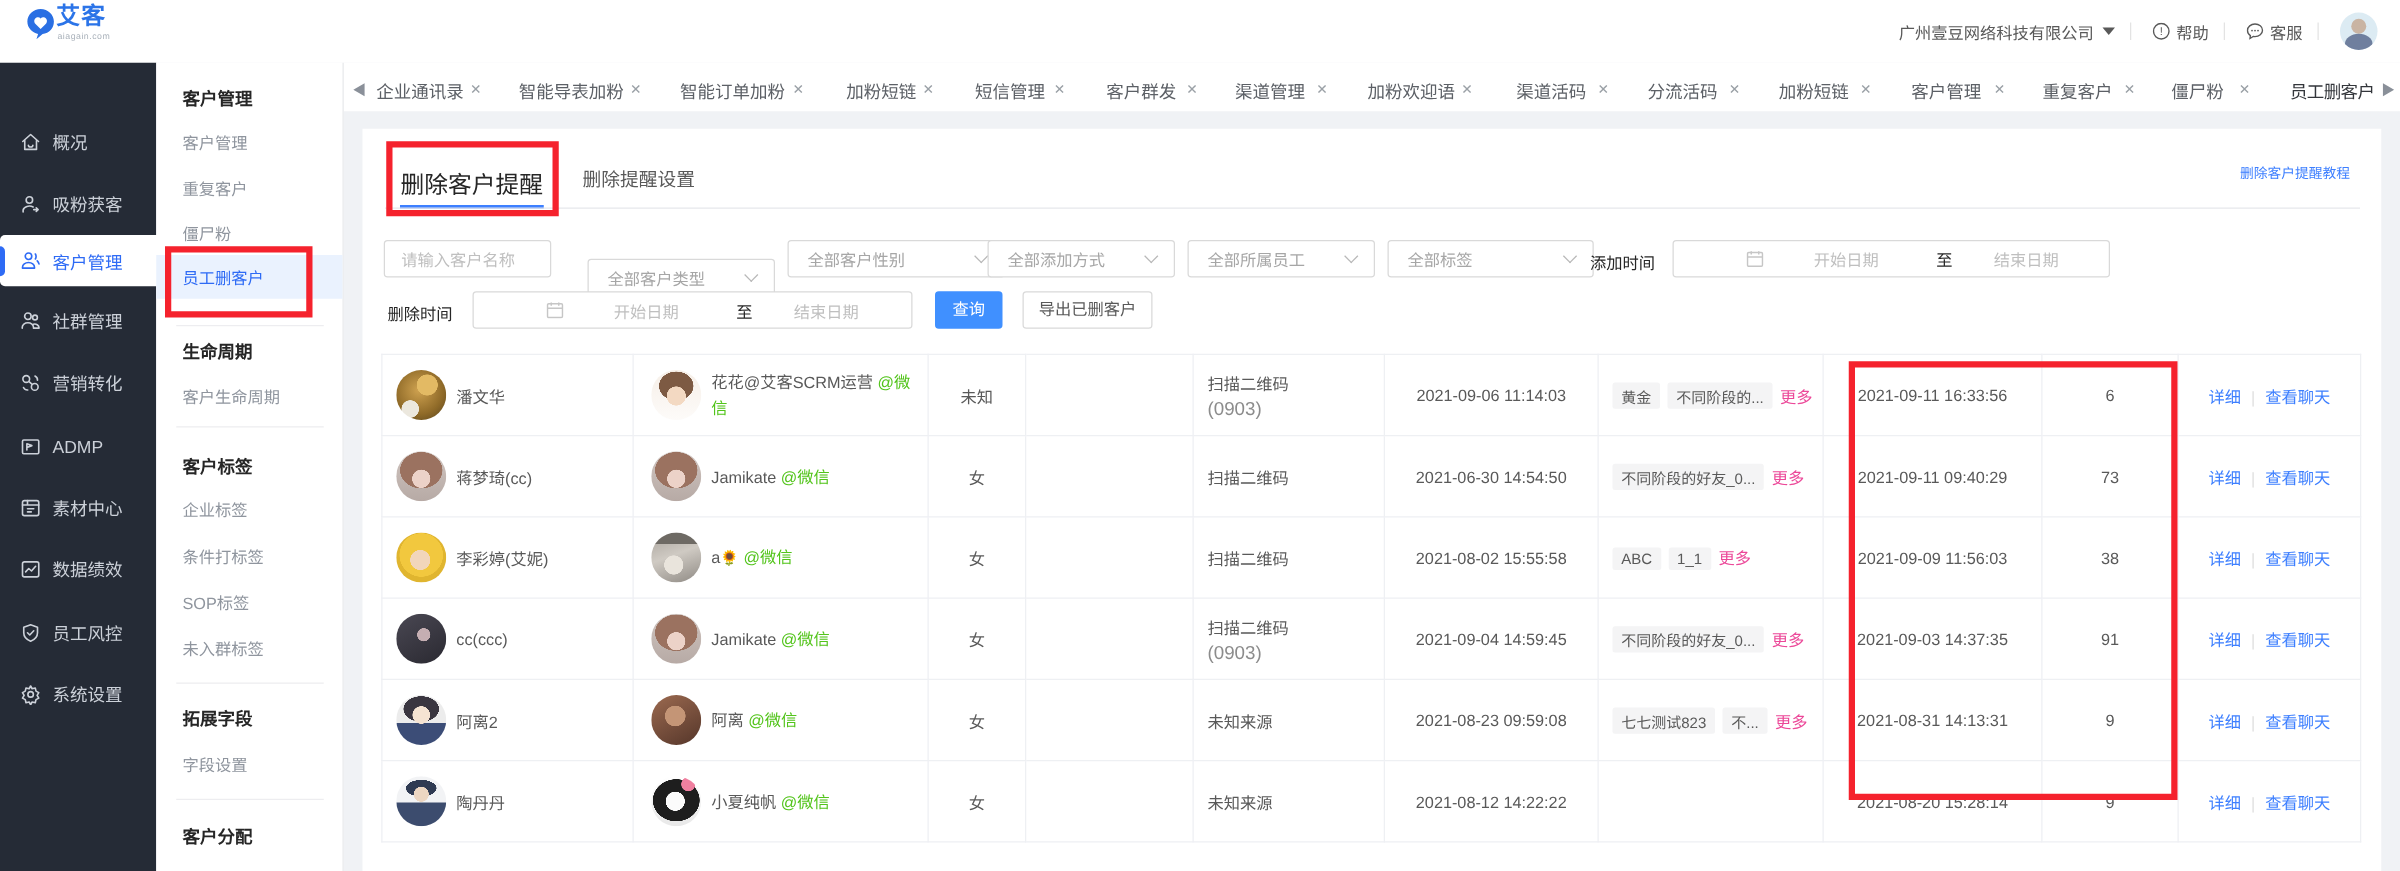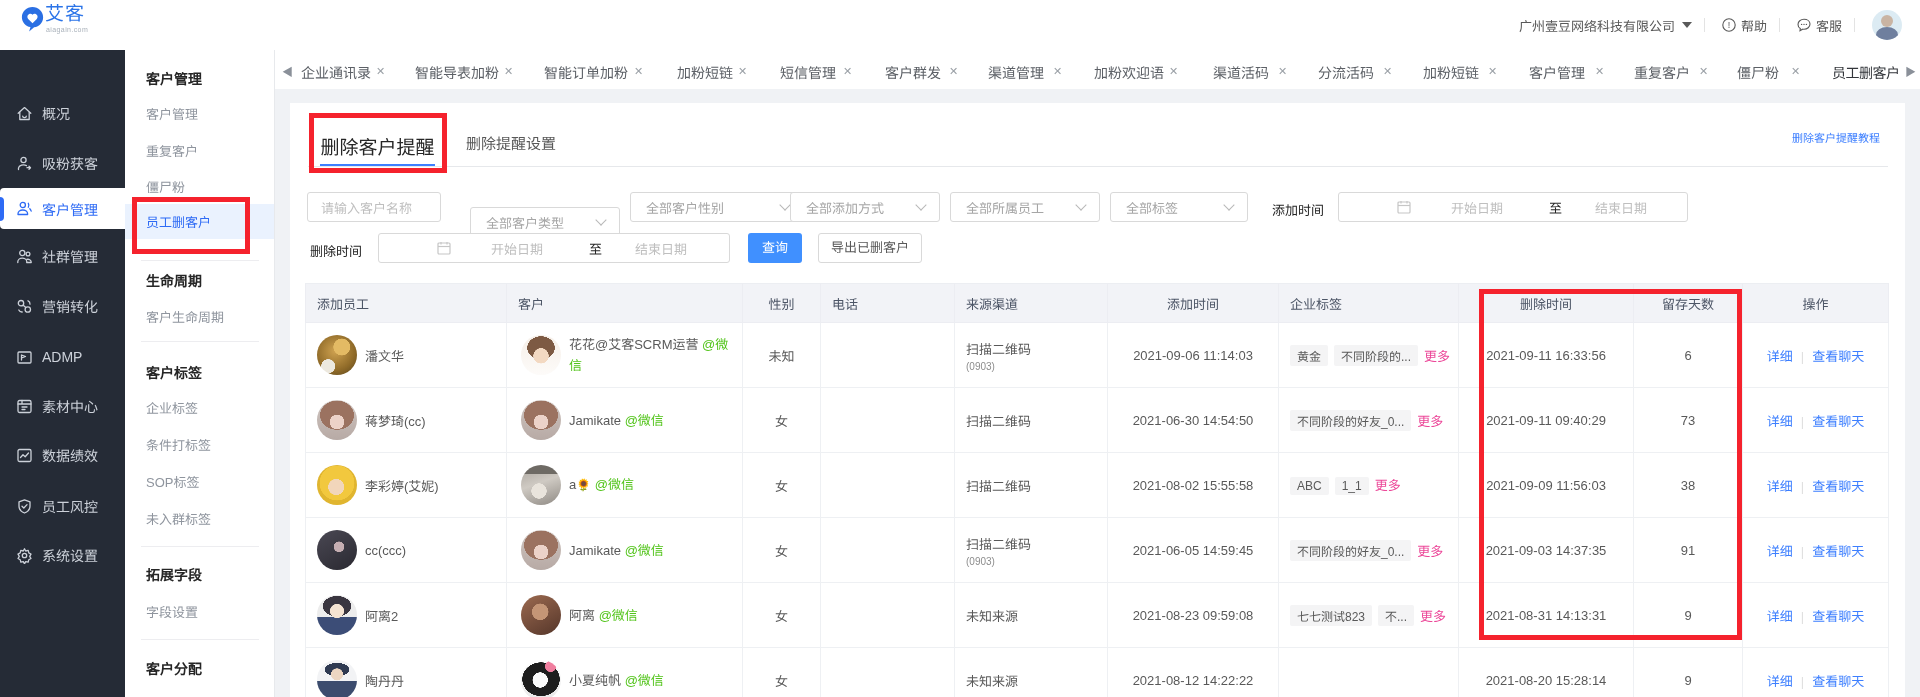--- a/index.html
+++ b/index.html
@@ -2,21 +2,21 @@
 <html lang="zh-CN"><head>
 <meta charset="utf-8">
 <title>艾客SCRM</title>
 <style>
 *{margin:0;padding:0;box-sizing:border-box;}
 html,body{width:1920px;height:697px;overflow:hidden;font-family:"Liberation Sans",sans-serif;}
 #app{position:relative;width:1920px;height:697px;background:#f0f2f5;}
 .abs{position:absolute;}
 
 .hdr{position:absolute;left:0;top:0;width:1920px;height:50px;background:#fff;z-index:5;}
-.logo-cn{position:absolute;left:45px;top:3px;font-size:19px;color:#2b74e8;font-weight:400;letter-spacing:1px;line-height:22px;}
+.logo-cn{position:absolute;left:45px;top:3px;font-size:19px;color:#2b74e8;font-weight:700;letter-spacing:1px;line-height:22px;}
 .logo-sub{position:absolute;left:46px;top:26px;font-size:7px;color:#a9b1ba;letter-spacing:.4px;}
 .hdr-right{position:absolute;right:18px;top:0;height:50px;display:flex;align-items:center;color:#595959;font-size:13px;}
 .hdr-sep{width:1px;height:14px;background:#e3e3e3;margin:0 17px 0 12px;}
 .hdr-ico{display:inline-block;vertical-align:-2px;margin-right:5px;}
 .hdr-ava{width:30px;height:30px;border-radius:50%;background:#dcebf3;position:relative;overflow:hidden;}
 .hdr-ava:before{content:"";position:absolute;left:9px;top:5px;width:12px;height:12px;border-radius:50%;background:#c9b4a3;}
 .hdr-ava:after{content:"";position:absolute;left:4px;top:17px;width:22px;height:16px;border-radius:50% 50% 0 0;background:#6f7f9e;}
 .caret{display:inline-block;width:0;height:0;border-left:5px solid transparent;border-right:5px solid transparent;border-top:6px solid #595959;margin-left:7px;vertical-align:1px;}
 
 .snav{position:absolute;left:0;top:50px;width:125px;height:647px;background:#252b36;z-index:4;}
@@ -64,21 +64,21 @@
 .tbl th.c,.tbl td.c{text-align:center;}
 .cellflex{display:flex;align-items:center;}
 .ava{width:40px;height:40px;border-radius:50%;flex:none;margin-right:8px;}
 .nm{color:#595959;}
 .grn{color:#52c41a;}
 .cst{line-height:21px;max-width:160px;display:inline-block;}
 .tag{display:inline-block;background:#f4f4f5;border-radius:2px;color:#595959;font-size:12px;padding:2px 7px;margin-right:6px;white-space:nowrap;}
 .more{color:#ec4899;font-size:13px;white-space:nowrap;}
 .lnk{color:#3d7fff;}
 .opsep{color:#e0e0e0;margin:0 8px;}
-.src2{font-size:10px;color:#8c8c8c;margin-top:3px;}
+.src2{font-size:15px;color:#8c8c8c;margin-top:3px;}
 </style>
 </head>
 <body>
 <div id="app">
 
   <div class="hdr">
     <svg class="abs" style="left:21px;top:6px" width="23" height="27" viewBox="0 0 26 30">
       <path d="M13 1 C6.4 1 1 6.1 1 12.4 c0 5.6 4.2 10.2 9.7 11.2 l-1.5 4.9 5.6-4.8 c6-.5 10.2-5.4 10.2-11.3 C25 6.1 19.6 1 13 1 Z" fill="#2a6fe3"></path>
       <path d="M13 19.2 l-4.6-4.5 c-1.9-1.9-1.3-5 .9-5.9 1.4-.6 2.8-.2 3.7.8 .9-1 2.3-1.4 3.7-.8 2.2.9 2.8 4 .9 5.9 Z" fill="#fff"></path>
     </svg>
@@ -235,21 +235,21 @@
         <span class="chev"></span>
       </div>
     <div class="fin fsel" style="left:500px;top:89px;width:150px">
         <span class="ph">全部添加方式</span>
         <span class="chev"></span>
       </div>
     <div class="fin fsel" style="left:660px;top:89px;width:150px">
         <span class="ph">全部所属员工</span>
         <span class="chev"></span>
       </div>
-    <div class="fin fsel" style="left:820px;top:89px;width:138px">
+    <div class="fin fsel" style="left:820px;top:89px;width:165px">
         <span class="ph">全部标签</span>
         <span class="chev"></span>
       </div>
     <div class="flabel" style="left:982px;top:97px">添加时间</div>
     <div class="fin drange" style="left:1048px;top:89px;width:350px">
       <svg style="margin-left:14px" width="14" height="14" viewBox="0 0 14 14">
           <rect x="1" y="2" width="12" height="11" rx="1" fill="none" stroke="#c6c6c6" stroke-width="1.2"></rect>
           <line x1="1" y1="5.5" x2="13" y2="5.5" stroke="#c6c6c6" stroke-width="1.2"></line>
           <line x1="4" y1="1" x2="4" y2="3.5" stroke="#c6c6c6" stroke-width="1.2"></line>
           <line x1="10" y1="1" x2="10" y2="3.5" stroke="#c6c6c6" stroke-width="1.2"></line>
@@ -280,32 +280,20 @@
           <col style="width:78px">
           <col style="width:134px">
           <col style="width:153px">
           <col style="width:171px">
           <col style="width:180px">
           <col style="width:175px">
           <col style="width:109px">
           <col style="width:146px">
       </colgroup>
       <tbody>
-          <tr>
-        <th class="l">添加员工</th>
-            <th class="l">客户</th>
-            <th class="c">性别</th>
-            <th class="l">电话</th>
-            <th class="l">来源渠道</th>
-            <th class="c">添加时间</th>
-            <th class="l">企业标签</th>
-            <th class="c">删除时间</th>
-            <th class="c">留存天数</th>
-            <th class="c">操作</th>
-      </tr>
       <tr>
         <td class="l">
               <div class="cellflex">
                 <span class="ava" style="background:radial-gradient(circle at 28% 78%,#ece8de 0 16%,rgba(0,0,0,0) 17%),radial-gradient(circle at 62% 30%,#e3ba64 0 22%,rgba(0,0,0,0) 23%),radial-gradient(circle at 45% 40%,#cfa250,#8f6a28 60%,#53401c)"></span>
                 <span class="nm">潘文华</span>
               </div>
             </td>
         <td class="l">
               <div class="cellflex">
                 <span class="ava" style="margin-left:3px;background:radial-gradient(circle at 50% 52%,#f3d9c2 0 26%,rgba(0,0,0,0) 27%),radial-gradient(ellipse 62% 52% at 50% 32%,#7d5a43 0 55%,rgba(0,0,0,0) 56%),linear-gradient(#f6efe8,#fdfbf9)"></span>
@@ -380,21 +368,21 @@
                 <span class="ava" style="margin-left:3px;background:radial-gradient(circle at 50% 55%,#ecd2c8 0 24%,rgba(0,0,0,0) 25%),radial-gradient(ellipse 70% 60% at 50% 38%,#9b7260 0 60%,rgba(0,0,0,0) 61%),linear-gradient(#cfc4bf,#b7aaa5)"></span>
                 <span class="cst">Jamikate <span class="grn">@微信</span></span>
               </div>
             </td>
         <td class="c">女</td>
             <td class="l"></td>
         <td class="l">
               <div>扫描二维码</div>
               <div class="src2">(0903)</div>
             </td>
-        <td class="c">2021-06-05 14:59:45</td>
+        <td class="c">2021-09-04 14:59:45</td>
         <td class="l"><span class="tag">不同阶段的好友_0...</span><span class="more">更多</span></td>
         <td class="c">2021-09-03 14:37:35</td>
             <td class="c">91</td>
         <td class="c"><span class="lnk">详细</span><span class="opsep">|</span><span class="lnk">查看聊天</span></td>
       </tr>
       <tr>
         <td class="l">
               <div class="cellflex">
                 <span class="ava" style="background:radial-gradient(circle at 50% 40%,#f5e3d2 0 22%,rgba(0,0,0,0) 23%),radial-gradient(ellipse 64% 46% at 50% 28%,#3a3640 0 55%,rgba(0,0,0,0) 56%),linear-gradient(#ececec 55%,#3c4d77 56%)"></span>
                 <span class="nm">阿离2</span>

